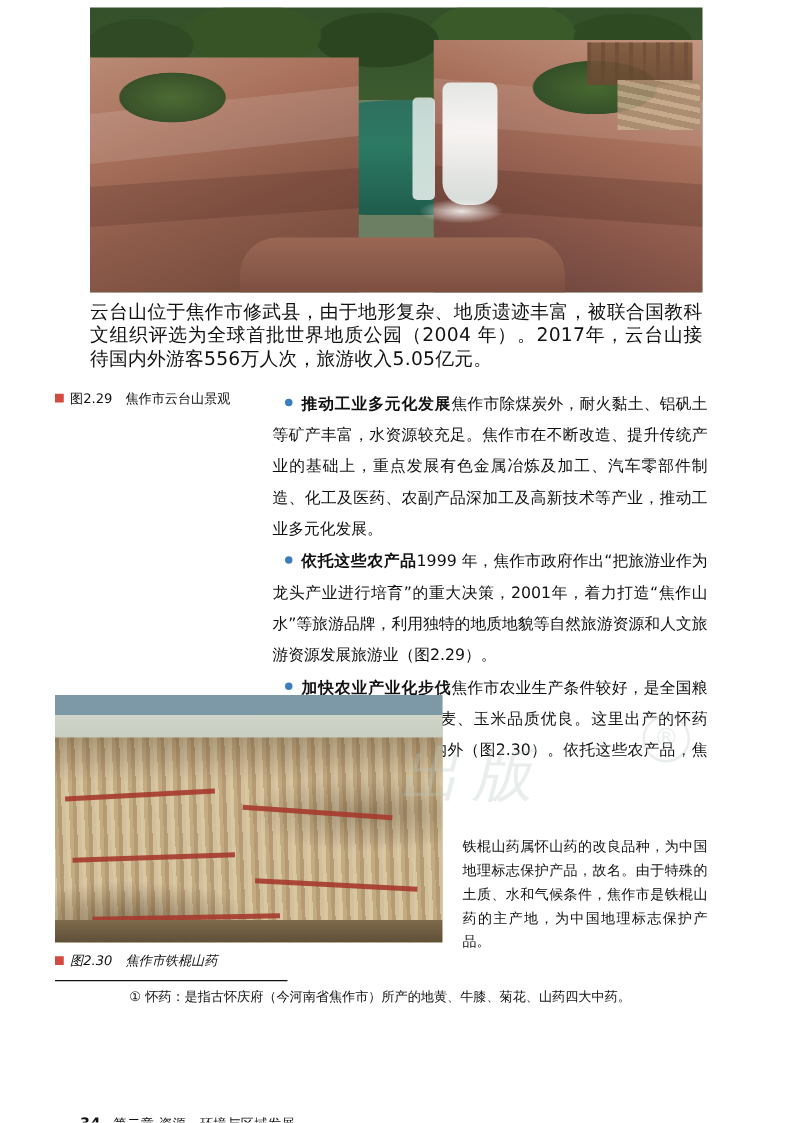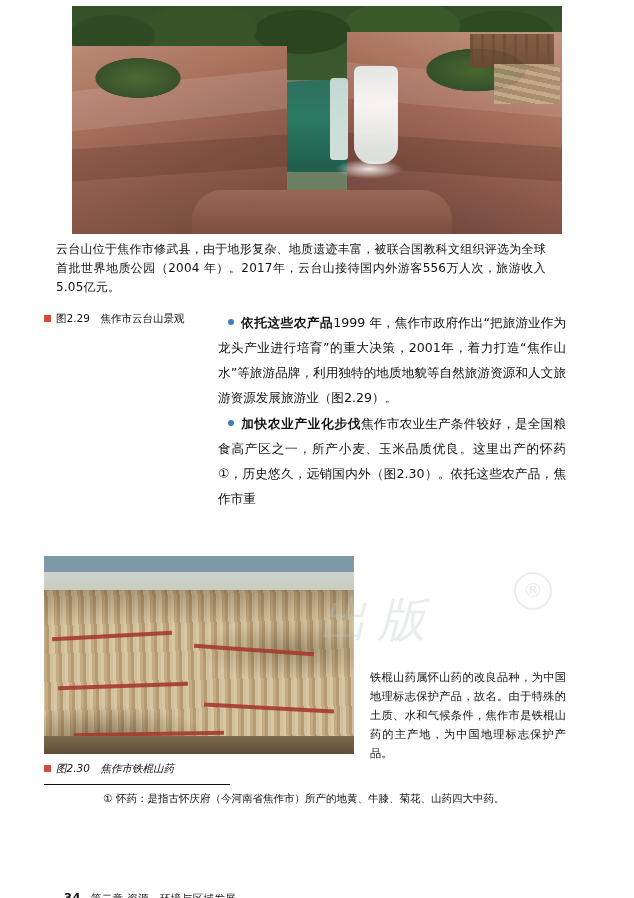--- a/index.html
+++ b/index.html
@@ -122,24 +122,24 @@
   }
   .stair {
     position: absolute; right: 2px; top: 58px; width: 66px; height: 40px;
     background: repeating-linear-gradient(12deg, #c9ae8e 0 4px, #a98e70 4px 9px);
     opacity: 0.85;
   }
 
   
   .cap-para {
     position: absolute;
-    left: 56px;
+    left: 72px;
     top: 240px;
     width: 490px;
-    font-size: 12px;
+    font-size: 15px;
     line-height: 19px;
     color: #111;
     text-align: justify;
     letter-spacing: 0.2px;
   }
   .figlabel {
     position: absolute;
     font-size: 10.5px;
     color: #111;
     white-space: nowrap;
@@ -338,20 +338,23 @@
   </div>
 
   <div class="cap-para">云台山位于焦作市修武县，由于地形复杂、地质遗迹丰富，被联合国教科文组织评选为全球首批世界地质公园（2004 年）。2017年，云台山接待国内外游客556万人次，旅游收入5.05亿元。</div>
 
   <div class="figlabel" id="fig229-label">
     <span class="sq"></span><span>图2.29　焦作市云台山景观</span>
   </div>
 
   <div class="body-col">
 
+    <p class="bpara">
+      <span class="bullet-dot"></span><span class="bold-lead">推动工业多元化发展</span><span>焦作市除煤炭外，耐火黏土、铝矾土等矿产丰富，水资源较充足。焦作市在不断改造、提升传统产业的基础上，重点发展有色金属冶炼及加工、汽车零部件制造、化工及医药、农副产品深加工及高新技术等产业，推动工业多元化发展。</span>
+    </p>
 
     <p class="bpara">
       <span class="bullet-dot"></span><span class="bold-lead">依托这些农产品</span><span>1999 年，焦作市政府作出“把旅游业作为龙头产业进行培育”的重大决策，2001年，着力打造“焦作山水”等旅游品牌，利用独特的地质地貌等自然旅游资源和人文旅游资源发展旅游业（图2.29）。</span>
     </p>
 
     <p class="bpara">
       <span class="bullet-dot"></span><span class="bold-lead">加快农业产业化步伐</span><span>焦作市农业生产条件较好，是全国粮食高产区之一，所产小麦、玉米品质优良。这里出产的怀药①，历史悠久，远销国内外（图2.30）。依托这些农产品，焦作市重</span>
     </p>
 
   </div>

